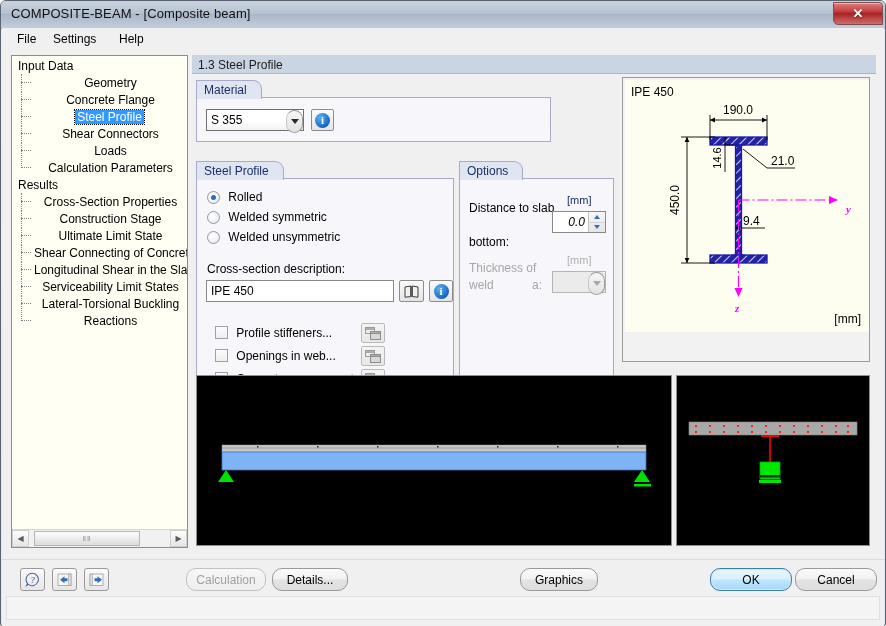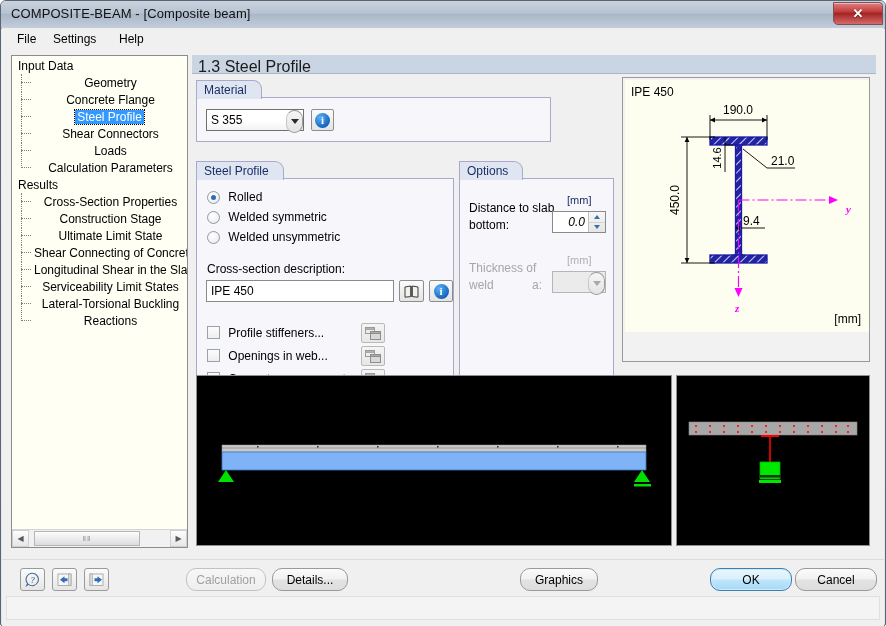--- a/index.html
+++ b/index.html
@@ -151,21 +151,21 @@
   }
   #page-title-bar {
     position: absolute; left: 0; top: 0;
     width: 684px; height: 19px;
     background: #c9d5e3;
     border-bottom: 1px solid #aab6c5;
     box-sizing: border-box;
   }
   #page-title-bar span {
     position: absolute; left: 6px; top: 3px;
-    font-size: 16px; color: #1b1b1b;
+    font-size: 12px; color: #1b1b1b;
   }
 
   
   .group {
     position: absolute;
     background: #f7f7fb;
     border: 1px solid #a9a9c9;
     box-sizing: border-box;
   }
   .group-tab {
@@ -243,21 +243,21 @@
     background: radial-gradient(circle at 40% 35%, #ffffff 0%, #f2f2f2 60%, #dcdcdc 100%);
     border: 1px solid #8e9aa3;
     vertical-align: -3px; margin-right: 5px;
     position: relative; box-sizing: border-box;
   }
   .radio.on::after {
     content: ''; position: absolute; left: 3px; top: 3px;
     width: 5px; height: 5px; border-radius: 50%;
     background: #2a6fb5;
   }
-  .chk-row { position: absolute; font-size: 12px; white-space: nowrap; }
+  .chk-row { position: absolute; font-size: 12px; white-space: nowrap; margin-left: 8px; }
   .chk {
     display: inline-block; width: 13px; height: 13px;
     background: linear-gradient(to bottom,#fcfcfc,#eeeeee);
     border: 1px solid #9aa3ab;
     vertical-align: -2px; margin-right: 5px; box-sizing: border-box;
   }
 
   .label { position: absolute; font-size: 12px; white-space: nowrap; }
   .label.dim { color: #a6a6a6; }
 
@@ -585,21 +585,21 @@
         </div>
       </div>
 
       <div class="group-wrap" style="left:267px; top:123px;">
         <div class="group" style="left:0; top:0; width:155px; height:233px;">
           <div class="group-tab">
             <span>Options</span>
           </div>
 
           <div class="label" style="left:9px; top:22px;">Distance to slab</div>
-          <div class="label" style="left:9px; top:39px;">bottom:</div>
+          <div class="label" style="left:9px; top:56px;">bottom:</div>
           <div class="unit" style="left:107px; top:15px;">[mm]</div>
           <div class="spin" style="left:92px; top:32px; width:54px; height:22px;">
             <span class="v">0.0</span>
             <span class="ud">
               <span class="half u">
                   <i class="up"></i>
                 </span>
               <span class="half d">
                   <i class="dn"></i>
                 </span>

